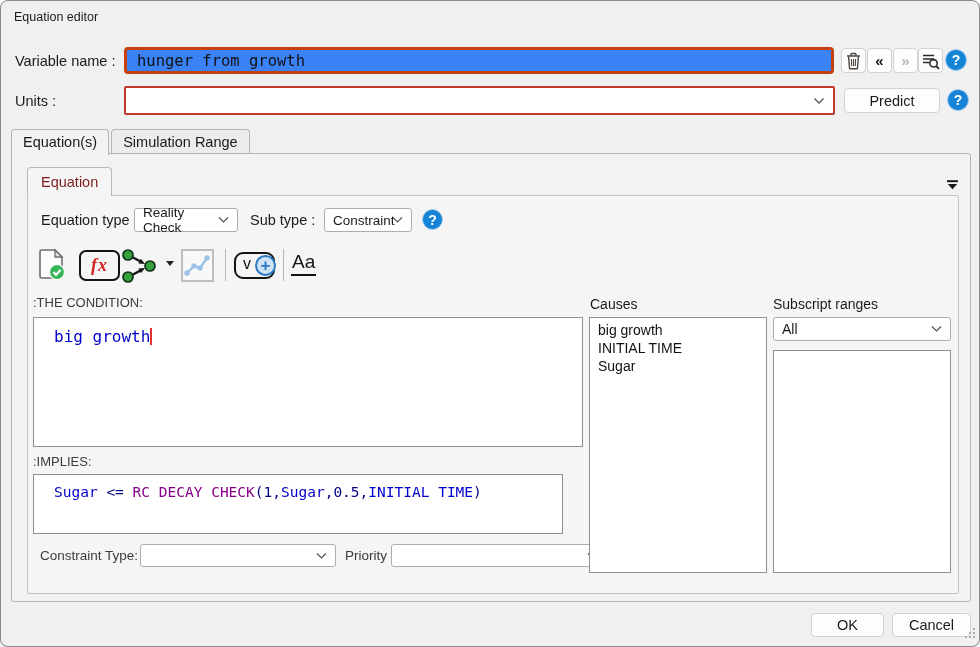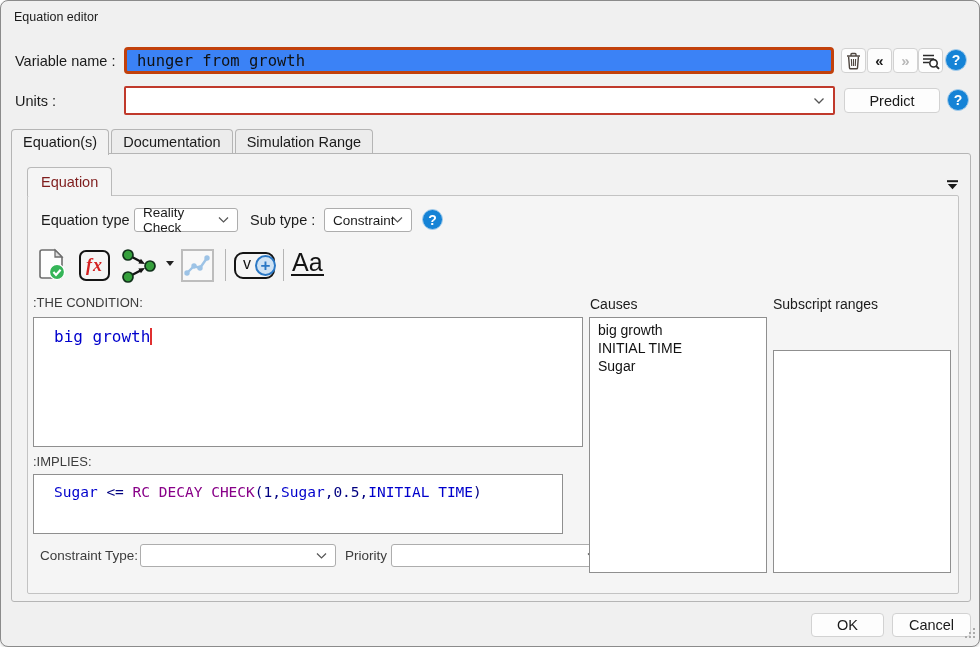--- a/index.html
+++ b/index.html
@@ -43,30 +43,30 @@
   .tok-function{color:#880088;}
   .tok-operator{color:#000080;}
 
   .listbox{position:absolute;background:#fff;border:1px solid #8f8f8f;overflow:hidden;padding:3px 0;}
   .list-item{font-size:14px;color:#111;padding:0 8px;line-height:18px;white-space:nowrap;}
 
   .toolbar{position:absolute;top:51px;left:0;right:0;height:38px;}
   .tb{position:absolute;display:flex;align-items:center;justify-content:center;}
   .sep-v{position:absolute;width:1px;height:32px;background:#b5b5b5;top:2px;}
 
-  .fx-box{width:31px;height:31px;border:2.4px solid #141414;border-radius:7px;display:flex;align-items:center;justify-content:center;}
+  .fx-box{width:41px;height:31px;border:2.4px solid #141414;border-radius:7px;display:flex;align-items:center;justify-content:center;}
   .fx-box span{font-family:"Liberation Serif",serif;font-style:italic;font-weight:600;font-size:18px;color:#d42020;letter-spacing:1px;}
 
   .chart-box{width:33px;height:33px;border:2px solid #bdbdbd;background:#f8f8f8;display:flex;align-items:center;justify-content:center;}
 
   .vplus{width:41px;height:27px;border:2.2px solid #141414;border-radius:9px;position:relative;}
   .vplus .v{position:absolute;left:7px;top:1px;font-size:16px;color:#141414;}
   .vplus .plus{position:absolute;right:-3px;top:0.5px;width:21px;height:21px;border-radius:50%;border:2px solid #2b78c5;background:#cfe3f5;color:#2b78c5;font-size:17px;font-weight:700;line-height:17px;text-align:center;}
 
-  .aa{font-size:25px;color:#141414;border-bottom:2.2px solid #141414;padding:0 1px 0 1px;line-height:24px;}
+  .aa{font-size:19px;color:#141414;border-bottom:2.2px solid #141414;padding:0 1px 0 1px;line-height:24px;}
 
   .dd-caret{width:0;height:0;border-left:4px solid transparent;border-right:4px solid transparent;border-top:5px solid #222;}
 
   .footer-grip{position:absolute;right:3px;bottom:3px;}
 </style>
 </head>
 <body>
 
 <div class="dialog">
 
@@ -113,23 +113,20 @@
   <div class="btn" style="left:843px;top:87px;width:96px;height:25px;">
     <span>Predict</span>
   </div>
   <div class="help" style="left:946px;top:88px;">
     <span>?</span>
   </div>
 
   <div class="tabs">
     <div class="tab active">
         <span>Equation(s)</span>
-      </div>
-    <div class="tab">
-        <span>Documentation</span>
       </div>
     <div class="tab">
         <span>Simulation Range</span>
       </div>
   </div>
 
   <div class="panel">
     <div class="subtab">
         <span>Equation</span>
       </div>
@@ -239,20 +236,26 @@
       </div>
 
       <span class="lbl" style="left:562px;top:100px;font-size:14px;">Causes</span>
       <div class="listbox" style="left:561px;top:121px;width:178px;height:256px;">
           <div class="list-item">big growth</div>
           <div class="list-item">INITIAL TIME</div>
           <div class="list-item">Sugar</div>
         </div>
 
       <span class="lbl" style="left:745px;top:100px;font-size:14px;">Subscript ranges</span>
+      <div class="combo" style="left:745px;top:121px;width:178px;height:24px;">
+        <span style="font-size:14px;">All</span>
+        <svg class="chev" width="11" height="7" viewBox="0 0 11 7">
+            <path d="M1 1 L5.5 5.5 L10 1" fill="none" stroke="#555" stroke-width="1.2"></path>
+          </svg>
+      </div>
       <div class="listbox" style="left:745px;top:154px;width:178px;height:223px;"></div>
 
     </div>
   </div>
 
   <div class="btn" style="left:810px;top:612px;width:73px;height:24px;">
     <span>OK</span>
   </div>
   <div class="btn" style="left:891px;top:612px;width:79px;height:24px;justify-content:center;">
     <span>Cancel</span>

